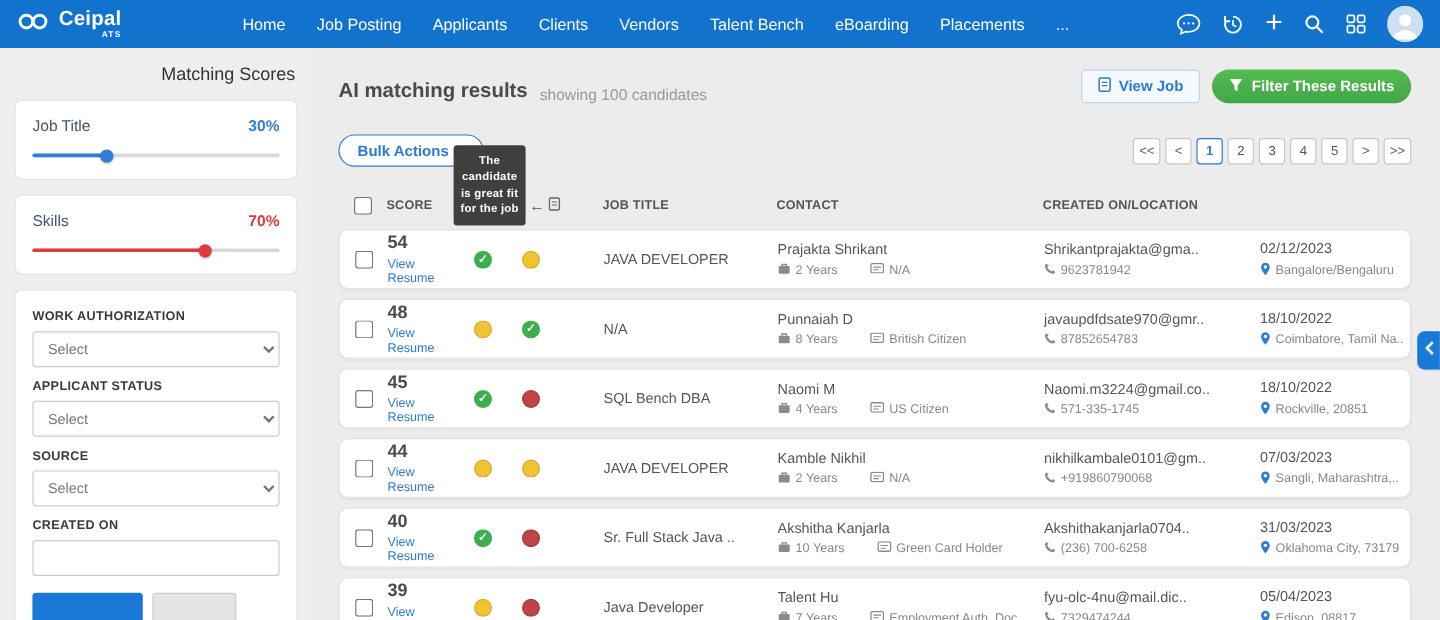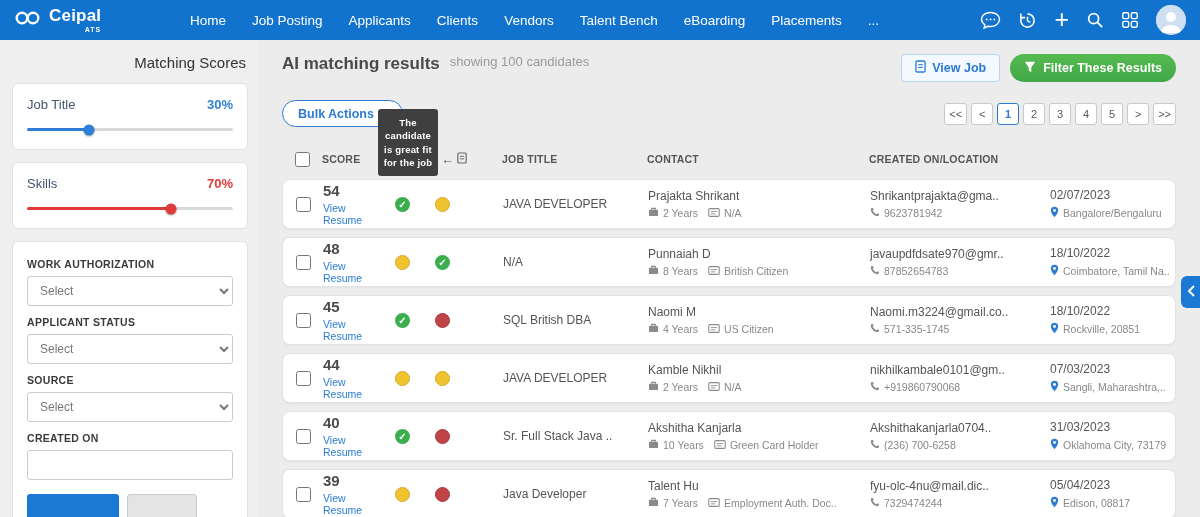--- a/index.html
+++ b/index.html
@@ -5,21 +5,21 @@
   * { box-sizing: border-box; margin: 0; padding: 0; }
   html, body { width: 1200px; height: 517px; overflow: hidden; }
   body { font-family: "Liberation Sans", sans-serif; background: #ececec; position: relative; }
 
   
   .navbar { height: 40px; background: #1173cd; display: flex; align-items: center; padding: 13px 14px; color: #fff; }
   .brand { display: flex; align-items: center; gap: 7px; min-width: 150px; }
   .brand-text { display: flex; flex-direction: column; line-height: 1; }
   .brand-name { font-size: 17px; font-weight: bold; letter-spacing: .2px; }
   .brand-sub { font-size: 7px; font-weight: bold; align-self: flex-end; margin-top: 2px; letter-spacing: 1px; }
-  .nav-menu { display: flex; gap: 26px; margin-left: 26px; font-size: 13.5px; }
+  .nav-menu { display: flex; gap: 26px; margin-left: 38px; font-size: 13.5px; }
   .nav-item { cursor: pointer; white-space: nowrap; }
   .nav-right { margin-left: auto; display: flex; align-items: center; gap: 17px; }
   .nav-ic { display: flex; align-items: center; justify-content: center; cursor: pointer; }
   .nav-ic.plus { font-size: 25px; font-weight: 300; line-height: 20px; margin-top: -3px; }
   .avatar { width: 30px; height: 30px; border-radius: 50%; overflow: hidden; background: #cddff0; }
 
   
   .layout { display: flex; height: 477px; }
 
   
@@ -35,21 +35,21 @@
   .filter-card { background: #fff; border: 1px solid #e2e2e2; border-radius: 6px; padding: 6px 14px 14px; }
   .filter-group { margin-top: 10px; }
   .filter-label { display: block; font-size: 10.5px; font-weight: bold; color: #3a3a3a; letter-spacing: .3px; margin-bottom: 6px; }
   .filter-select, .filter-input { width: 100%; height: 30px; border: 1px solid #ccc; border-radius: 3px; background: #fff; color: #777; font-size: 12px; padding: 0 8px; font-family: "Liberation Sans", sans-serif; }
   .filter-actions { display: flex; gap: 8px; margin-top: 14px; }
   .btn-sb-primary { width: 92px; height: 26px; background: #1b79d6; border: none; border-radius: 3px; cursor: pointer; }
   .btn-sb-secondary { width: 70px; height: 26px; background: #e4e4e4; border: 1px solid #ccc; border-radius: 3px; cursor: pointer; }
 
   
   .main { flex: 1; padding: 14px 24px 0; position: relative; overflow: hidden; }
-  .title-row { display: flex; align-items: flex-start; height: 32px; margin-bottom: 14px; }
+  .title-row { display: flex; align-items: flex-end; height: 32px; margin-bottom: 26px; }
   .page-title { font-size: 17px; font-weight: bold; color: #4a4a4a; }
   .page-subtitle { font-size: 13px; color: #9a9a9a; margin-left: 10px; }
   .title-actions { margin-left: auto; display: flex; gap: 10px; }
   .btn-view-job { display: flex; align-items: center; gap: 6px; background: #f4f9ff; border: 1px solid #b9d4ee; color: #2b7bd3; font-size: 12.5px; font-weight: bold; padding: 5px 13px; border-radius: 4px; cursor: pointer; font-family: inherit; }
   .btn-filter { display: flex; align-items: center; gap: 7px; background: linear-gradient(#55bb50, #41a647); border: none; color: #fff; font-size: 12.5px; font-weight: bold; padding: 6px 14px; border-radius: 14px; cursor: pointer; font-family: inherit; }
 
   .toolbar-row { display: flex; align-items: center; margin-bottom: 12px; }
   .btn-bulk { background: #fff; border: 1.5px solid #2b7bd3; color: #2b7bd3; font-size: 12.5px; font-weight: bold; padding: 5px 15px; border-radius: 15px; cursor: pointer; display: flex; align-items: center; gap: 7px; font-family: inherit; }
   .pagination { margin-left: auto; display: flex; gap: 4px; }
   .page-btn { min-width: 22px; height: 22px; border: 1px solid #c9c9c9; background: #fff; border-radius: 3px; font-size: 11px; color: #555; display: flex; align-items: center; justify-content: center; cursor: pointer; padding: 0 4px; font-family: inherit; }
@@ -69,21 +69,21 @@
   .cell-score { display: flex; flex-direction: column; gap: 3px; }
   .score-num { font-size: 15px; font-weight: bold; color: #4a4a4a; }
   .view-resume { font-size: 10.5px; color: #2b7bd3; cursor: pointer; text-decoration: none; }
   .cell-status { display: flex; justify-content: flex-start; padding-left: 8px; }
   .status-circle { width: 15px; height: 15px; border-radius: 50%; display: flex; align-items: center; justify-content: center; cursor: pointer; }
   .st-green { background: #3cae4e; color: #fff; font-size: 10px; font-weight: bold; }
   .st-yellow { background: #f0c331; border: 1px solid #d8a92a; }
   .st-red { background: #bf4347; border: 1px solid #a53a3e; }
   .cell-text { display: flex; flex-direction: column; gap: 4px; padding-left: 18px; }
   .t-primary { font-size: 12px; color: #555; white-space: nowrap; overflow: hidden; }
-  .t-meta { display: flex; gap: 10px; font-size: 10.5px; color: #888; align-items: center; white-space: nowrap; }
+  .t-meta { display: flex; gap: 27px; font-size: 10.5px; color: #888; align-items: center; white-space: nowrap; }
   .meta-item { display: flex; align-items: center; gap: 4px; }
 
   
   .panel-toggle { position: fixed; right: 0; top: 276px; width: 19px; height: 32px; background: #1b79d6; border-radius: 6px 0 0 6px; display: flex; align-items: center; justify-content: center; cursor: pointer; z-index: 10; }
 </style>
 </head>
 <body>
 
 <div class="navbar">
   <div class="brand">
@@ -338,21 +338,21 @@
                 <span>
                   <svg viewBox="0 0 12 12" width="10" height="10">
                     <path d="M2.6 1C2 1 1 2 1 3c0 4 4 8 8 8 1 0 2-1 2-1.6L9.4 7.3 7.9 8.8C6 7.9 4.1 6 3.2 4.1L4.7 2.6z" fill="#8a8a8a"></path>
                   </svg>
                 </span>
                 <span>9623781942</span>
               </span>
             </span>
           </div>
           <div class="cell cell-text">
-            <span class="t-primary">02/07/2023</span>
+            <span class="t-primary">02/12/2023</span>
             <span class="t-meta">
               <span class="meta-item">
                 <span>
                   <svg viewBox="0 0 10 13" width="9" height="12">
                     <path d="M5 .8a4 4 0 0 0-4 4C1 8 5 12.3 5 12.3S9 8 9 4.8a4 4 0 0 0-4-4z" fill="#2b7bd3"></path>
                     <circle cx="5" cy="4.8" r="1.6" fill="#fff"></circle>
                   </svg>
                 </span>
                 <span>Bangalore/Bengaluru</span>
               </span>
@@ -438,21 +438,21 @@
             <span class="score-num">45</span>
             <a class="view-resume">View Resume</a>
           </div>
           <div class="cell cell-status">
             <span class="status-circle st-green">✓</span>
           </div>
           <div class="cell cell-status">
             <span class="status-circle st-red"></span>
           </div>
           <div class="cell cell-text">
-            <span class="t-primary">SQL British DBA</span>
+            <span class="t-primary">SQL Bench DBA</span>
           </div>
           <div class="cell cell-text">
             <span class="t-primary">Naomi M</span>
             <span class="t-meta">
               <span class="meta-item">
                 <span>
                   <svg viewBox="0 0 12 11" width="11" height="10">
                     <rect x="1" y="3" width="10" height="7" rx="1" fill="#8a8a8a"></rect>
                     <path d="M4 3V1.5h4V3" fill="none" stroke="#8a8a8a" stroke-width="1.3"></path>
                   </svg>

